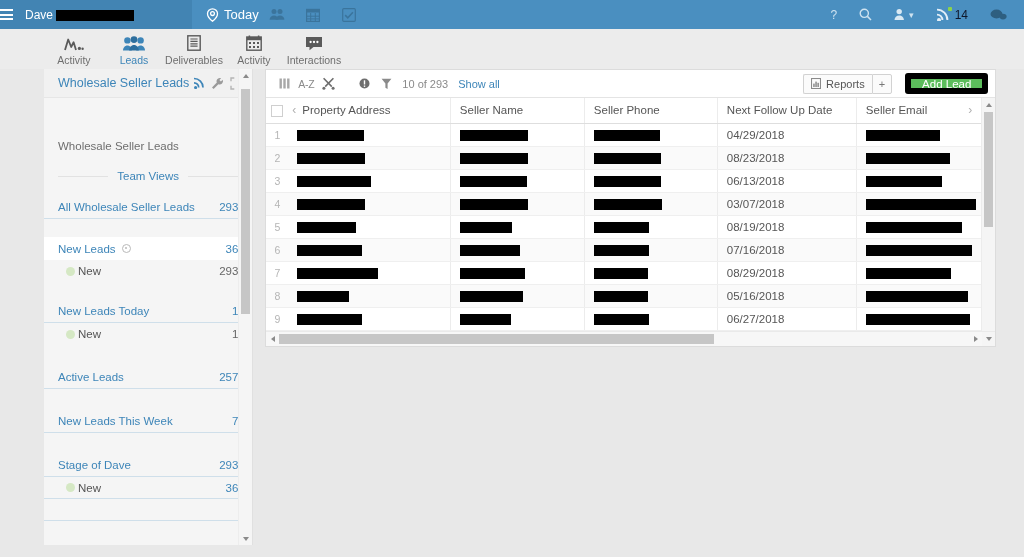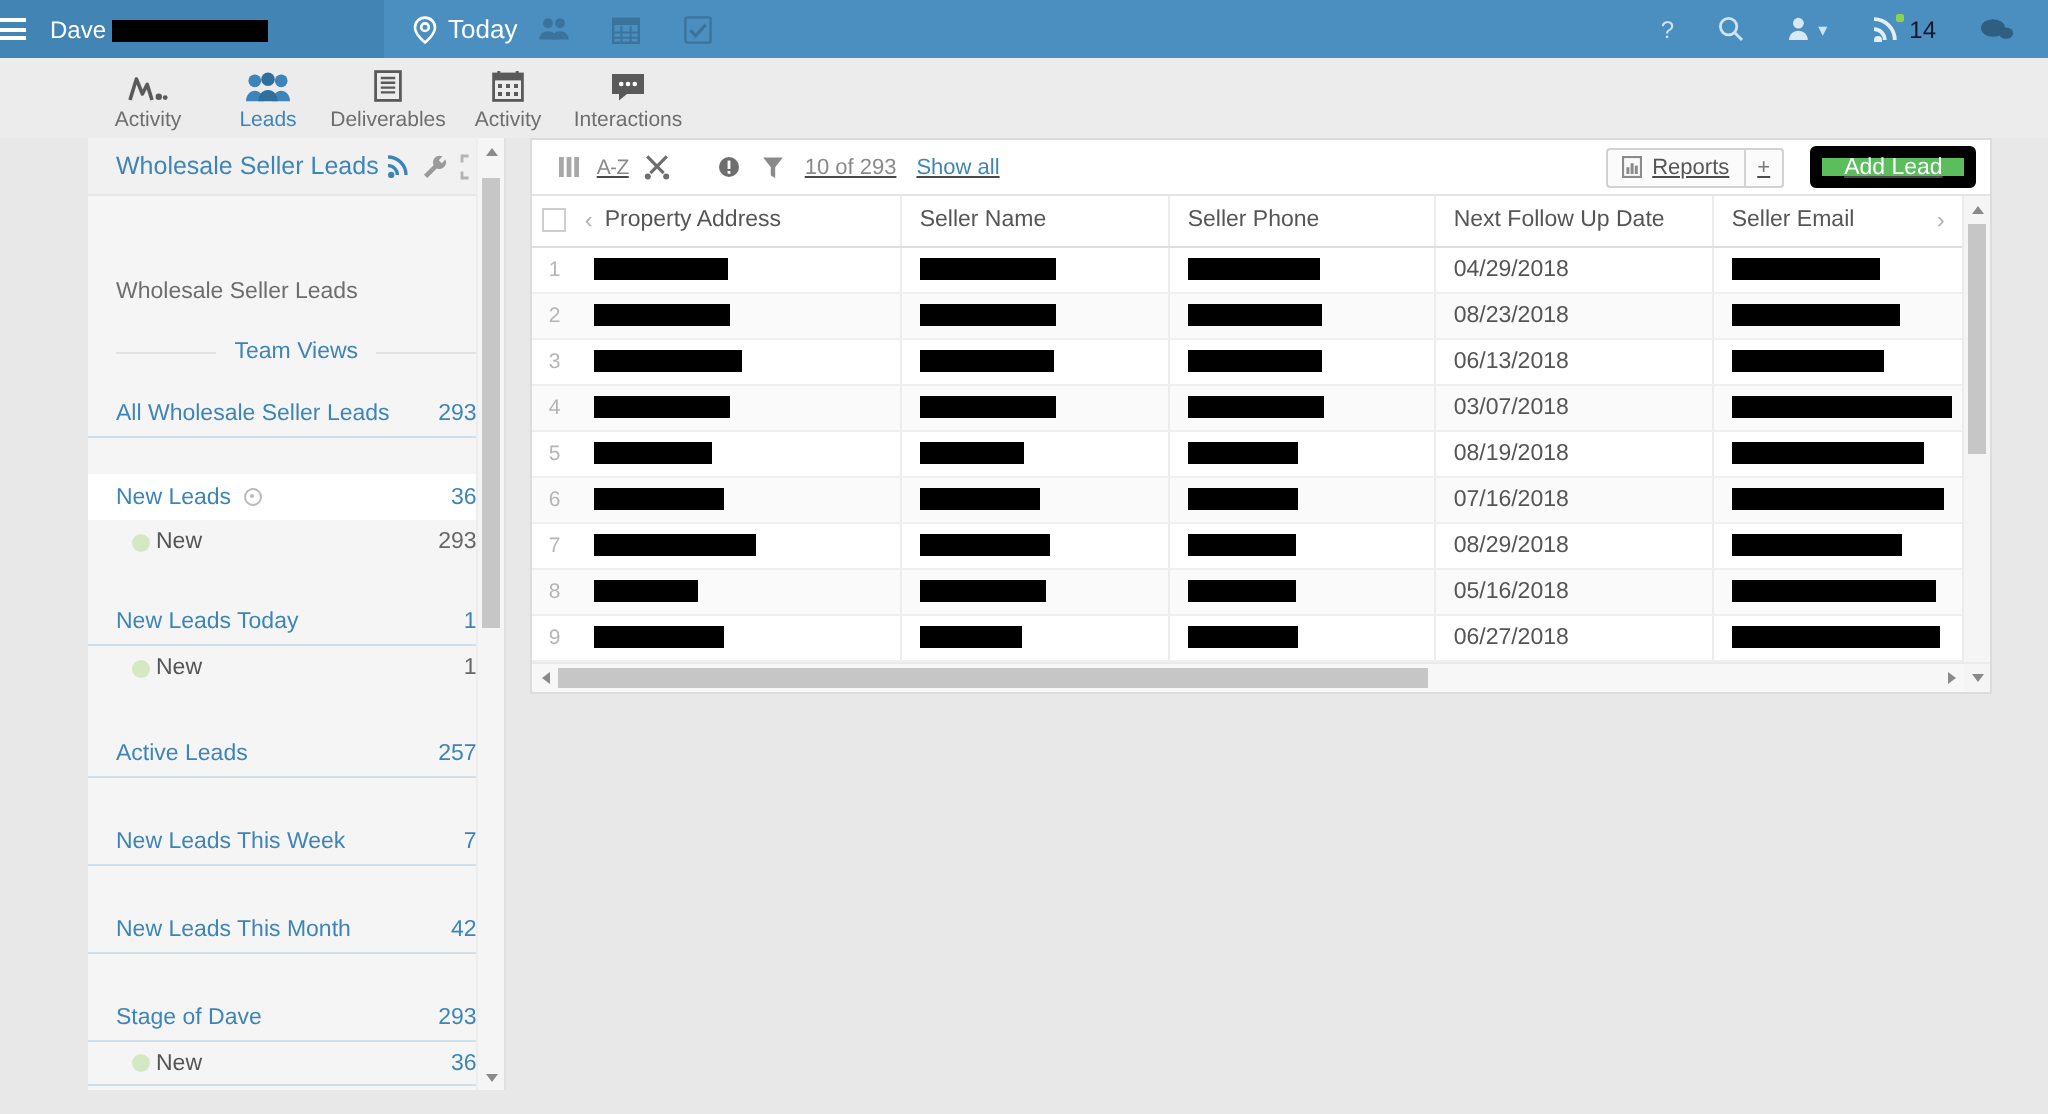--- a/index.html
+++ b/index.html
@@ -291,21 +291,20 @@
     width: 100%;
     box-sizing: border-box;
   }
   .tbar {
     height: 28px;
     display: flex;
     align-items: center;
     padding: 0 7px;
     box-sizing: border-box;
     border-bottom: 1px solid #e4e4e4;
-    text-decoration: underline;
   }
   .tbar-ico {
     width: 22px; height: 26px;
     display: flex; align-items: center; justify-content: center;
     cursor: pointer;
   }
   .tbar-az {
     font-size: 10.5px;
     color: #8a8a8a;
     letter-spacing: -.3px;
@@ -706,24 +705,20 @@
         <div class="sb-row head" style="margin-top:21px;">
           <span class="sb-label">Active Leads</span>
           <span class="sb-count">257</span>
         </div>
 
         <div class="sb-row head" style="margin-top:21px;">
           <span class="sb-label">New Leads This Week</span>
           <span class="sb-count">7</span>
         </div>
 
-        <div class="sb-row head" style="margin-top:21px;">
-          <span class="sb-label">New Leads This Month</span>
-          <span class="sb-count">42</span>
-        </div>
 
         <div class="sb-row head" style="margin-top:21px;">
           <span class="sb-label">Stage of Dave</span>
           <span class="sb-count">293</span>
         </div>
         <div class="sb-row sub divided linkcount">
           <span class="dot" style="background:#d5e8c4;"></span>
           <span class="sb-label">New</span>
           <span class="sb-count">36</span>
         </div>

